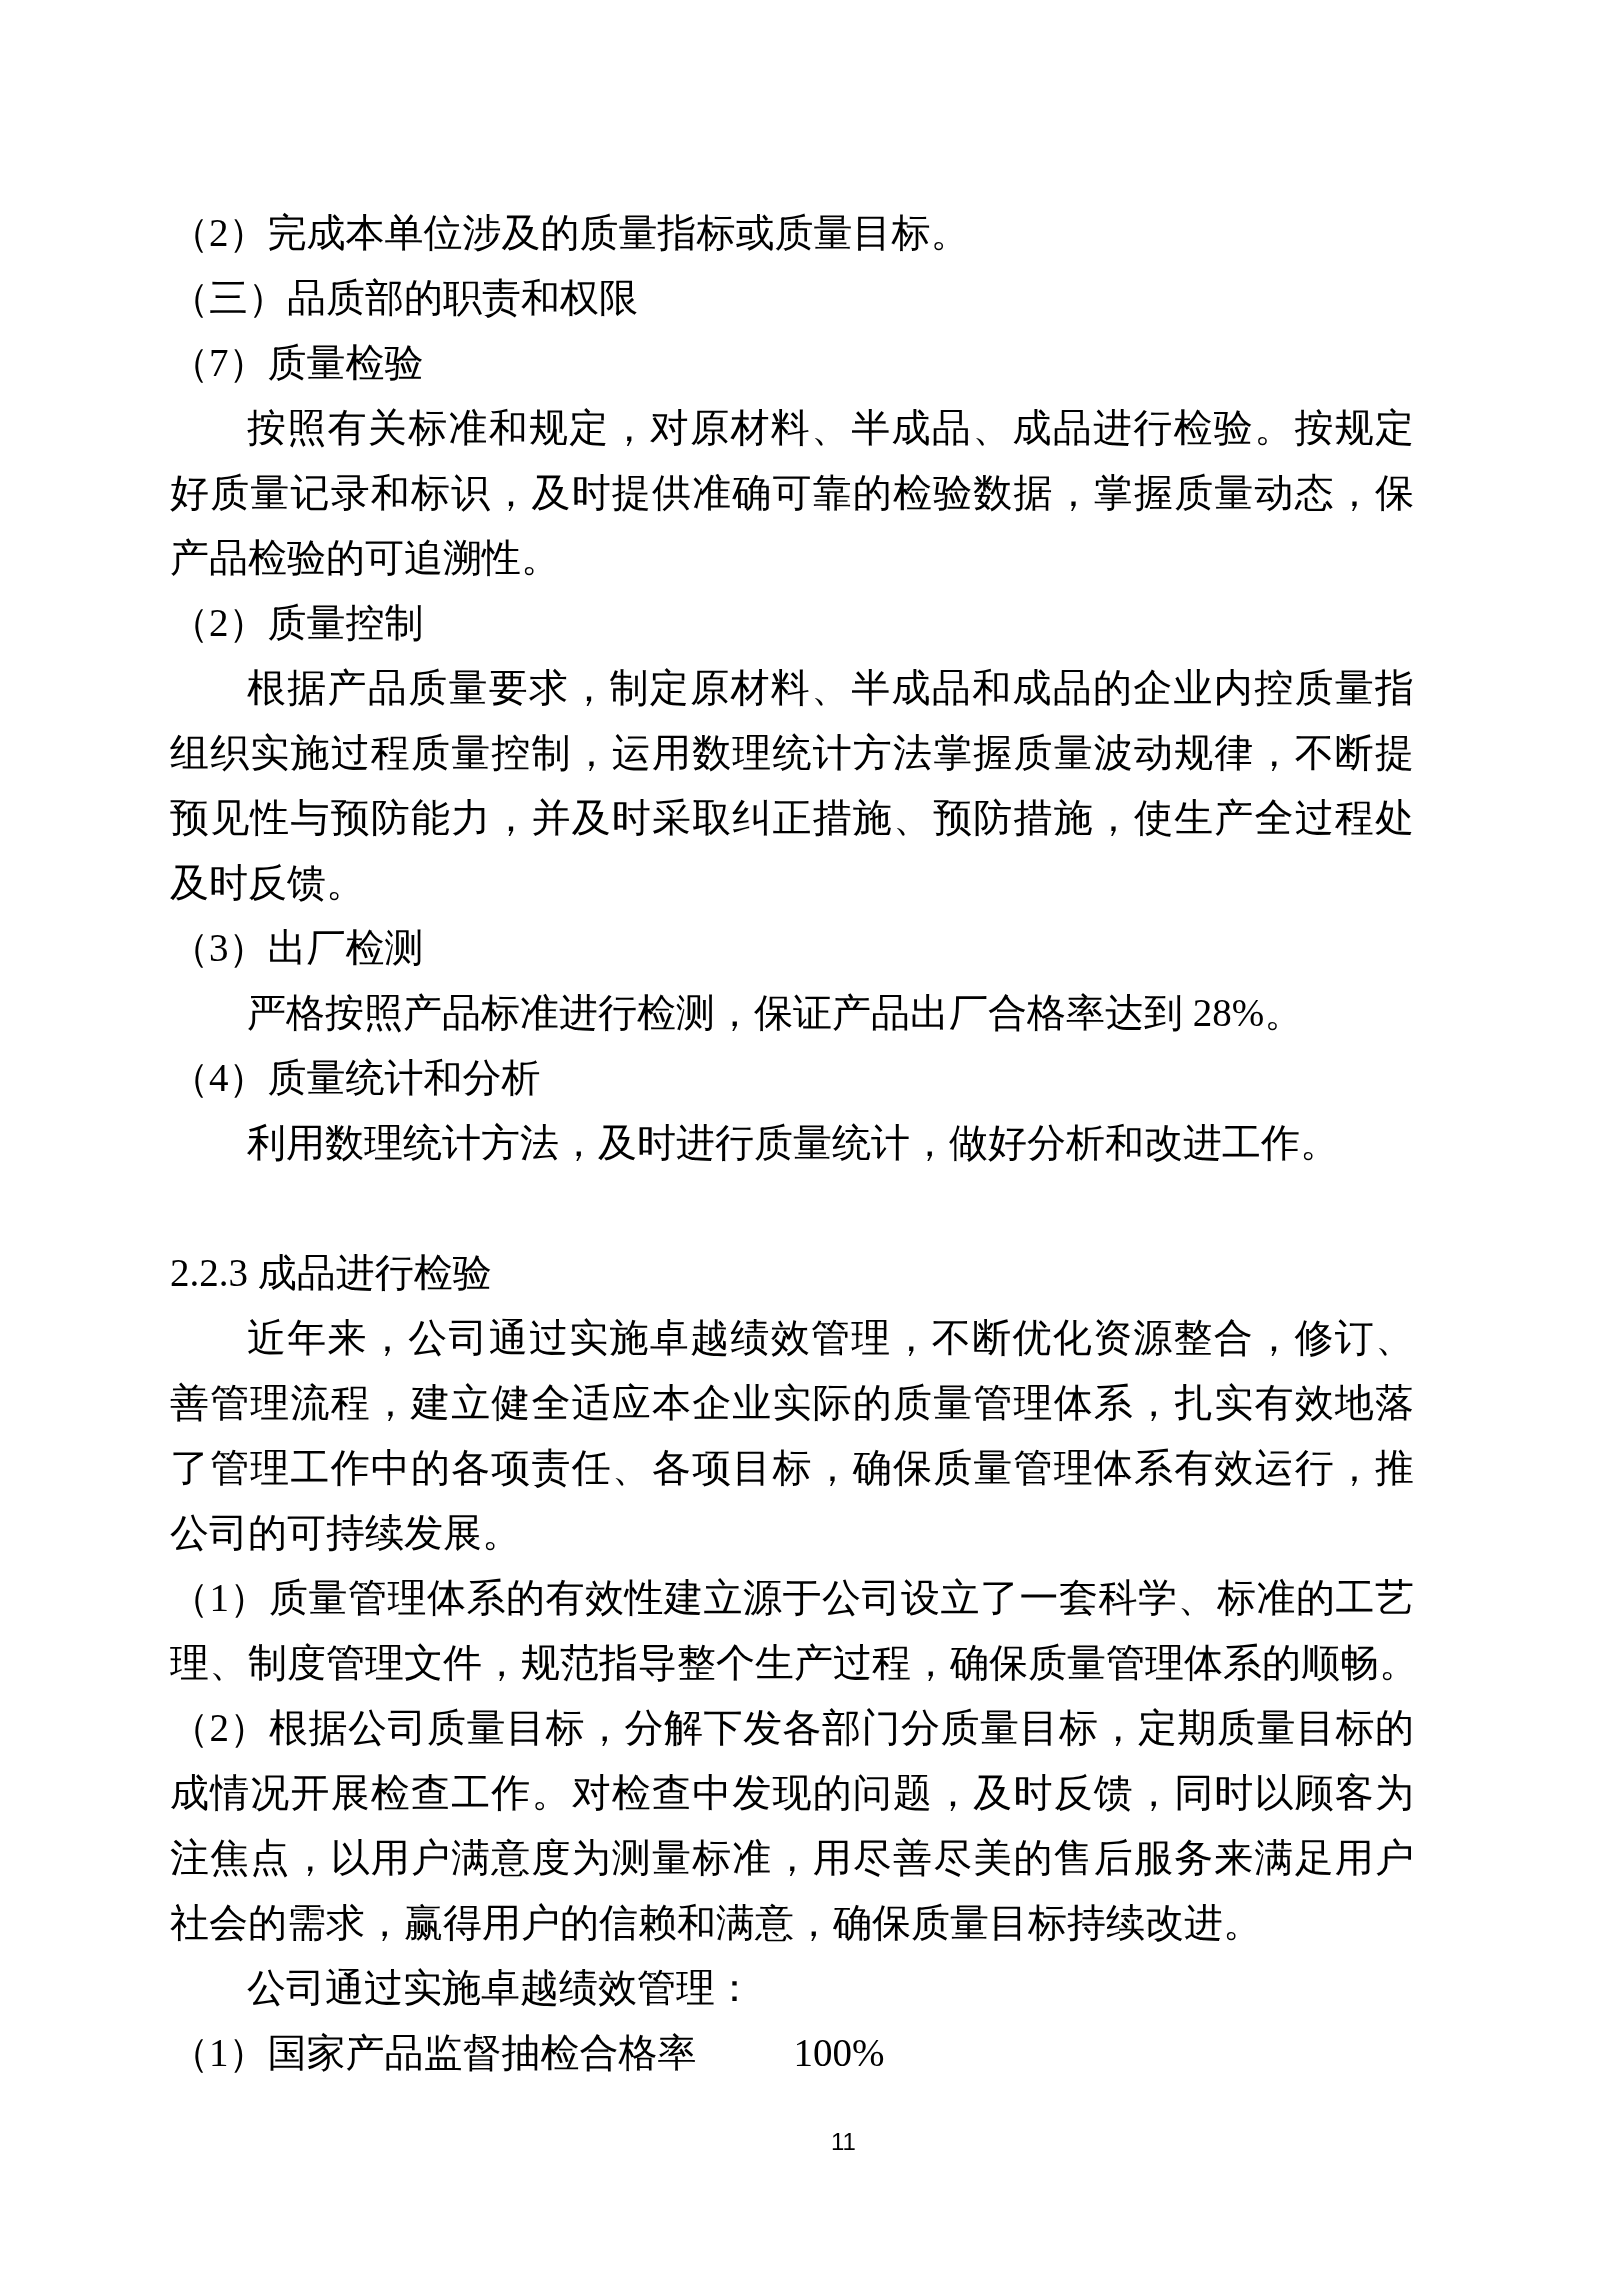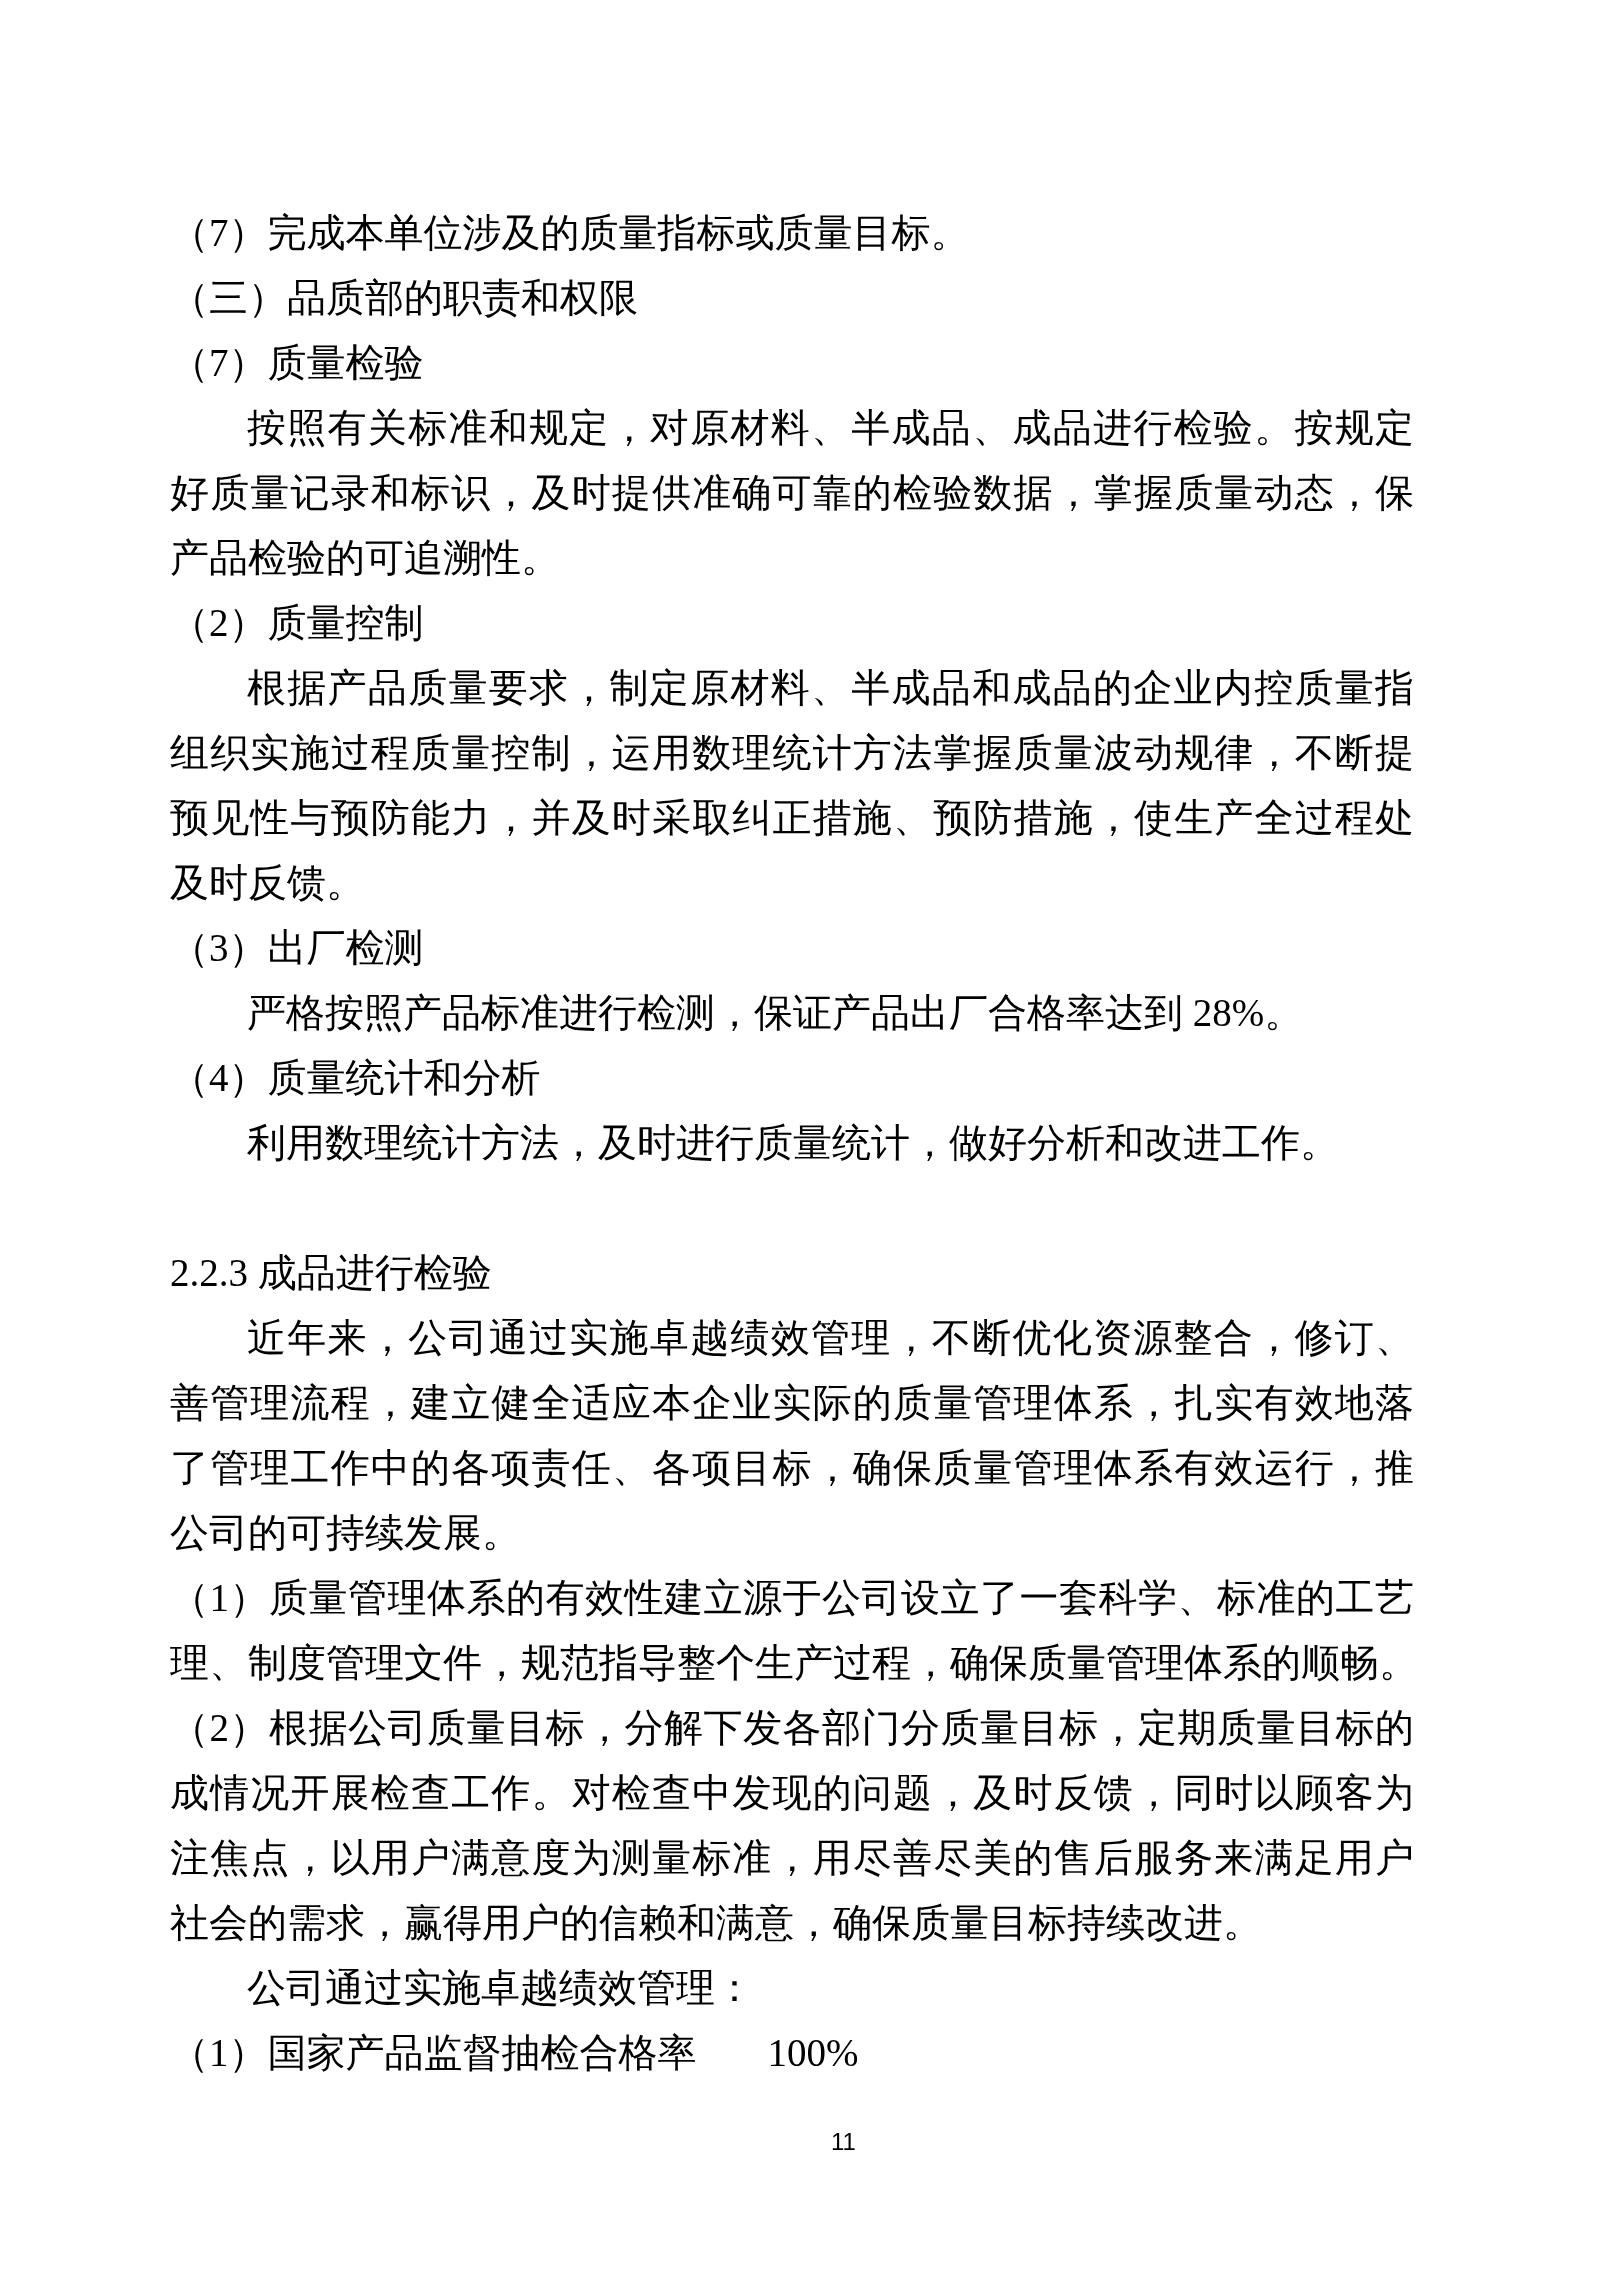--- a/index.html
+++ b/index.html
@@ -55,21 +55,21 @@
     font-family: "Liberation Sans", "DejaVu Sans", sans-serif;
     color: #000000;
     padding-left: 32px;
   }
 </style>
 </head>
 <body>
 
 <div class="page">
   <div class="doc-body" id="doc-body">
-      <div class="line">（7）完成本单位涉及的质量指标或质量目标。</div>
+      <div class="line">（2）完成本单位涉及的质量指标或质量目标。</div>
       <div class="line">（三）品质部的职责和权限</div>
       <div class="line">（7）质量检验</div>
       <div class="line ind2 just">按照有关标准和规定，对原材料、半成品、成品进行检验。按规定做</div>
       <div class="line just">好质量记录和标识，及时提供准确可靠的检验数据，掌握质量动态，保证</div>
       <div class="line">产品检验的可追溯性。</div>
       <div class="line">（2）质量控制</div>
       <div class="line ind2 just">根据产品质量要求，制定原材料、半成品和成品的企业内控质量指标，</div>
       <div class="line just">组织实施过程质量控制，运用数理统计方法掌握质量波动规律，不断提高</div>
       <div class="line just">预见性与预防能力，并及时采取纠正措施、预防措施，使生产全过程处于</div>
       <div class="line">及时反馈。</div>
@@ -83,17 +83,17 @@
       <div class="line just">善管理流程，建立健全适应本企业实际的质量管理体系，扎实有效地落实</div>
       <div class="line just">了管理工作中的各项责任、各项目标，确保质量管理体系有效运行，推进</div>
       <div class="line">公司的可持续发展。</div>
       <div class="line just">（1）质量管理体系的有效性建立源于公司设立了一套科学、标准的工艺管</div>
       <div class="line">理、制度管理文件，规范指导整个生产过程，确保质量管理体系的顺畅。</div>
       <div class="line just">（2）根据公司质量目标，分解下发各部门分质量目标，定期质量目标的完</div>
       <div class="line just">成情况开展检查工作。对检查中发现的问题，及时反馈，同时以顾客为关</div>
       <div class="line just">注焦点，以用户满意度为测量标准，用尽善尽美的售后服务来满足用户和</div>
       <div class="line">社会的需求，赢得用户的信赖和满意，确保质量目标持续改进。</div>
       <div class="line ind2">公司通过实施卓越绩效管理：</div>
-      <div class="line">（1）国家产品监督抽检合格率<span class="metric-value" style="margin-left: 71px; font-family: Liberation Serif, serif;">100%</span></div>
+      <div class="line">（1）国家产品监督抽检合格率<span class="metric-value" style="margin-left: 97px; font-family: Liberation Serif, serif;">100%</span></div>
     </div>
   <div class="page-number">11</div>
 </div>
 
 
 </body></html>

